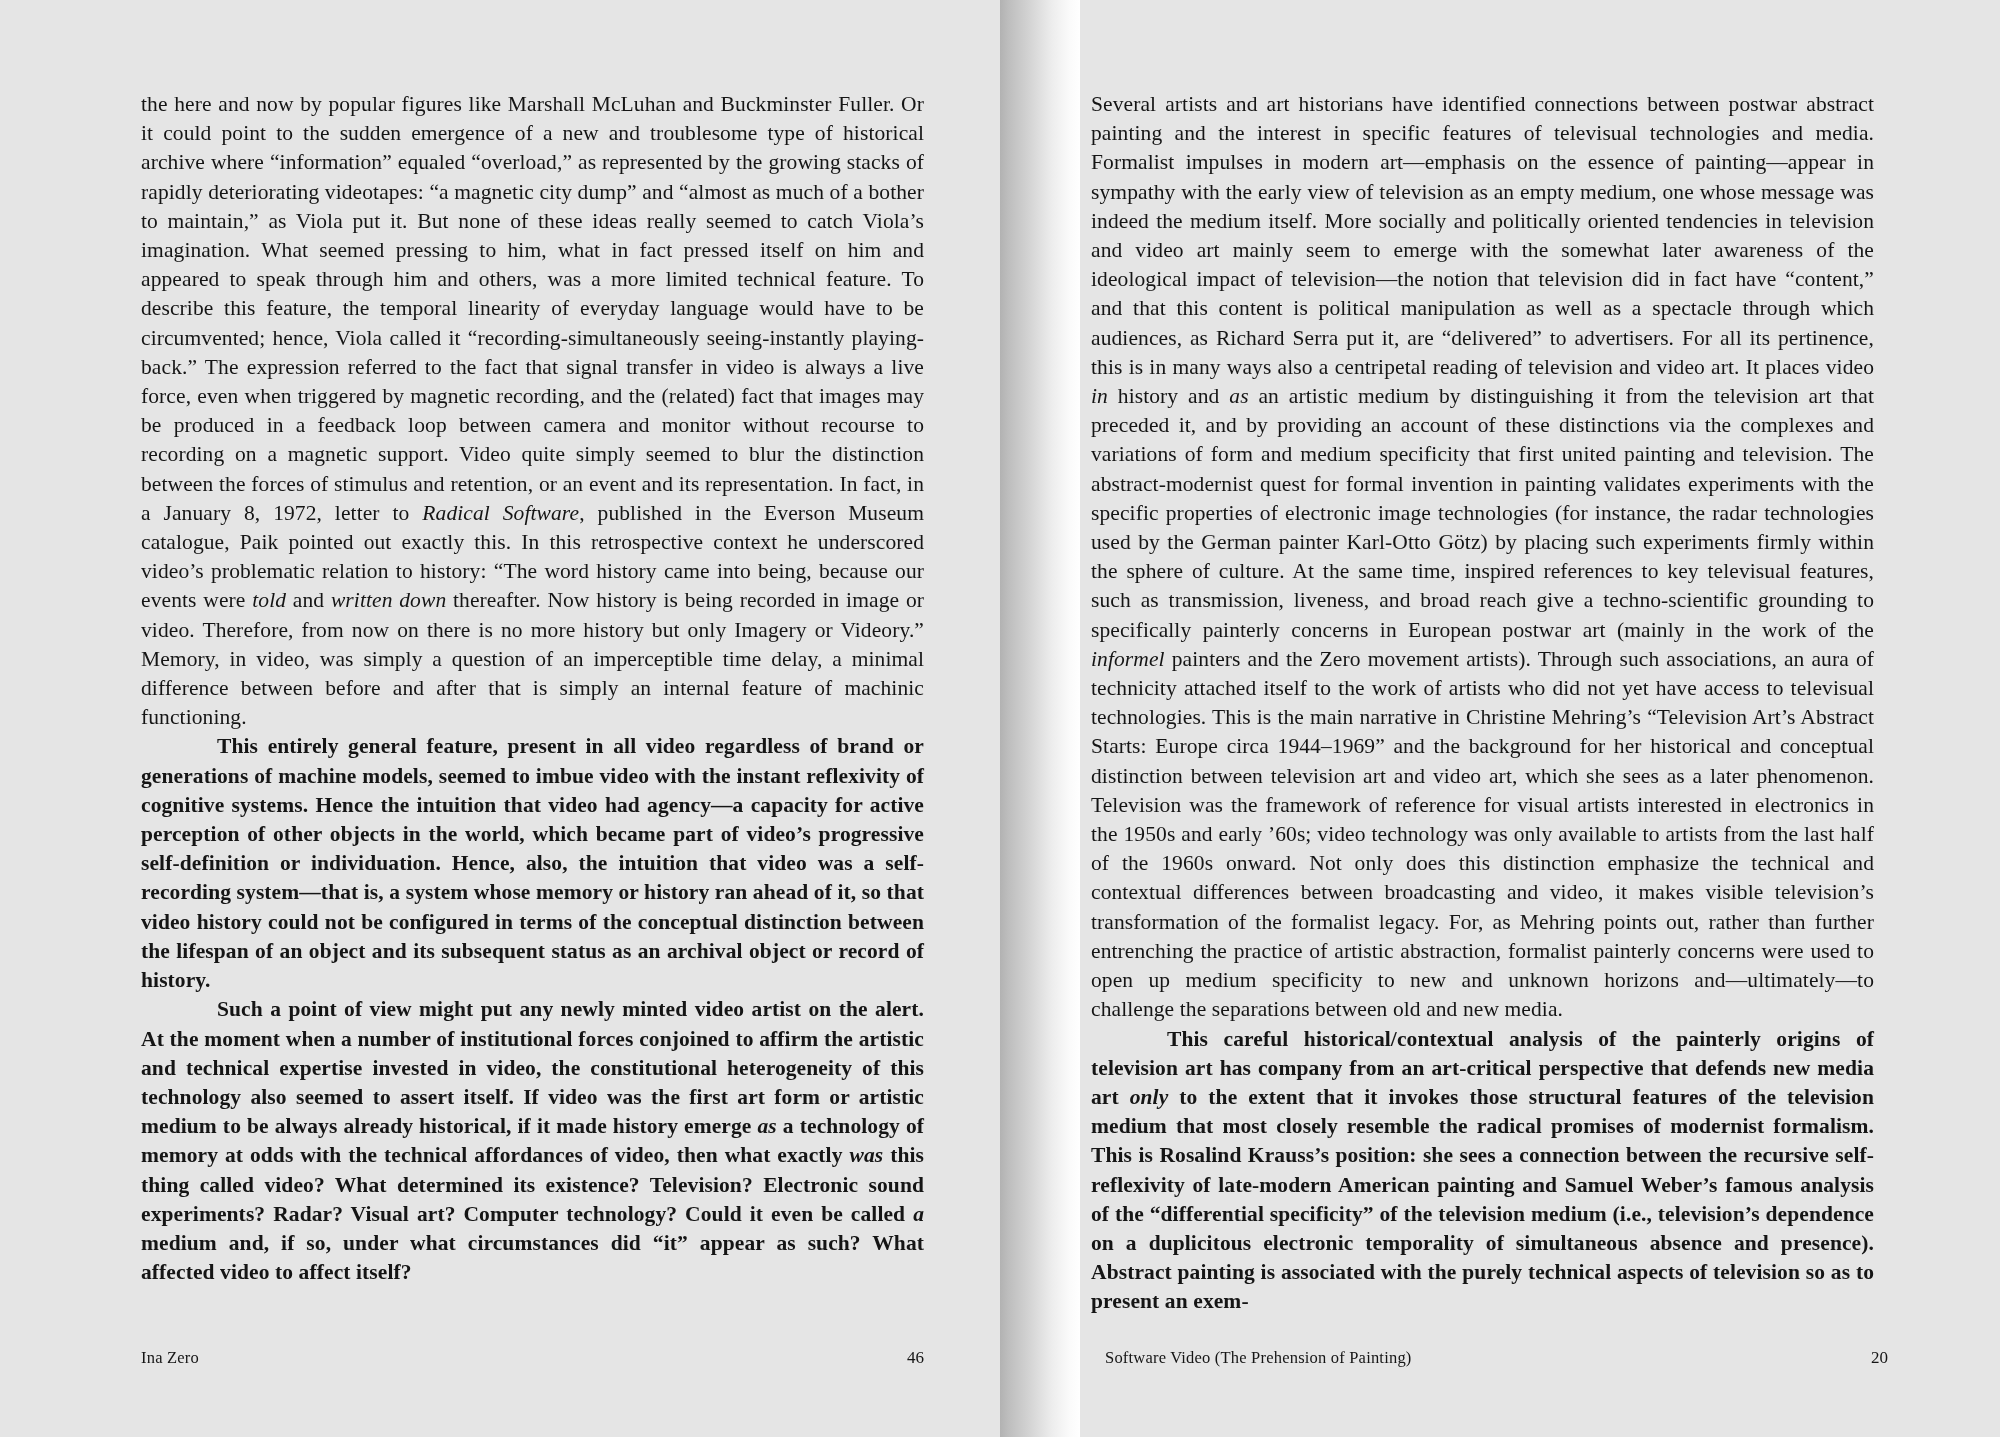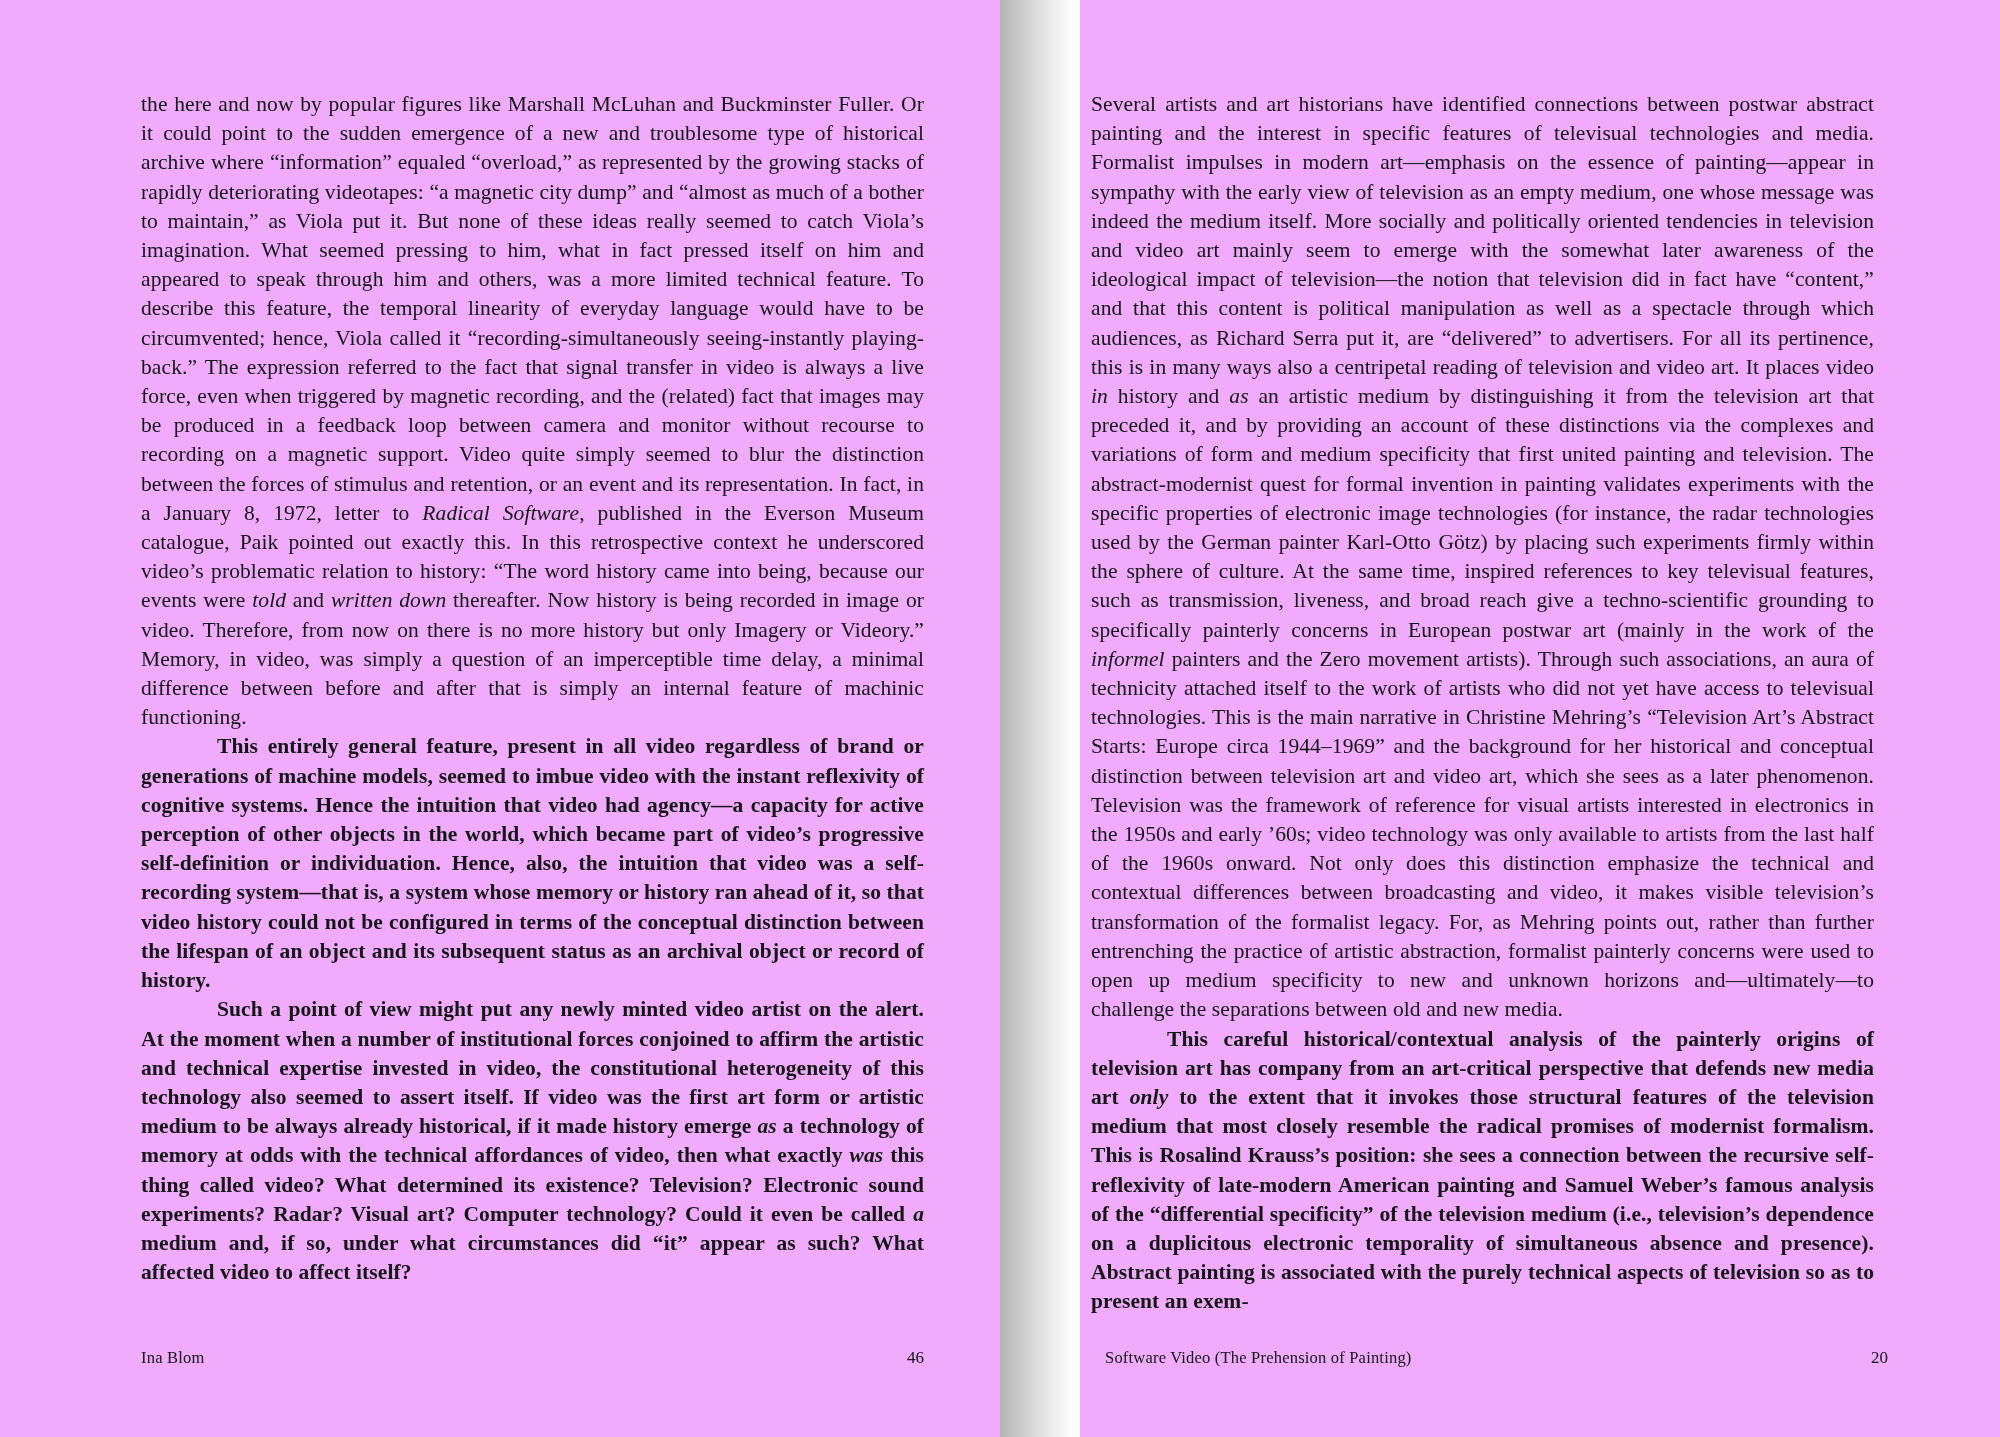--- a/index.html
+++ b/index.html
@@ -4,21 +4,21 @@
 <style>
   html, body {
     margin: 0;
     padding: 0;
     background: #ffffff;
   }
   #spread {
     position: relative;
     width: 2000px;
     height: 1437px;
-    background: #f0abfc;
+    background: #e5e5e5;
     overflow: hidden;
     font-family: "Liberation Serif", "DejaVu Serif", serif;
     color: #151515;
   }
   .gutter-shadow {
     position: absolute;
     left: 1000px;
     top: 0;
     width: 80px;
     height: 1437px;
@@ -82,21 +82,21 @@
     <p class="indent">This entirely general feature, present in all video regardless of brand or generations of machine models, seemed to imbue video with the instant reflexivity of cognitive systems. Hence the intuition that video had agency—a capacity for active perception of other objects in the world, which became part of video’s progressive self-definition or individuation. Hence, also, the intuition that video was a self-recording system—that is, a system whose memory or history ran ahead of it, so that video history could not be configured in terms of the conceptual distinction between the lifespan of an object and its subsequent status as an archival object or record of history.</p>
     <p class="indent">Such a point of view might put any newly minted video artist on the alert. At the moment when a number of institutional forces conjoined to affirm the artistic and technical expertise invested in video, the constitutional heterogeneity of this technology also seemed to assert itself. If video was the first art form or artistic medium to be always already historical, if it made history emerge <em>as</em> a technology of memory at odds with the technical affordances of video, then what exactly <em>was</em> this thing called video? What determined its existence? Television? Electronic sound experiments? Radar? Visual art? Computer technology? Could it even be called <em>a</em> medium and, if so, under what circumstances did “it” appear as such? What affected video to affect itself?</p>
   </div>
 
   <div class="text-block right-col">
     <p>Several artists and art historians have identified connections between postwar abstract painting and the interest in specific features of televisual technologies and media. Formalist impulses in modern art—emphasis on the essence of painting—appear in sympathy with the early view of television as an empty medium, one whose message was indeed the medium itself. More socially and politically oriented tendencies in television and video art mainly seem to emerge with the somewhat later awareness of the ideological impact of television—the notion that television did in fact have “content,” and that this content is political manipulation as well as a spectacle through which audiences, as Richard Serra put it, are “delivered” to advertisers. For all its pertinence, this is in many ways also a centripetal reading of television and video art. It places video <em>in</em> history and <em>as</em> an artistic medium by distinguishing it from the television art that preceded it, and by providing an account of these distinctions via the complexes and variations of form and medium specificity that first united painting and television. The abstract-modernist quest for formal invention in painting validates experiments with the specific properties of electronic image technologies (for instance, the radar technologies used by the German painter Karl-Otto Götz) by placing such experiments firmly within the sphere of culture. At the same time, inspired references to key televisual features, such as transmission, liveness, and broad reach give a techno-scientific grounding to specifically painterly concerns in European postwar art (mainly in the work of the <em>informel</em> painters and the Zero movement artists). Through such associations, an aura of technicity attached itself to the work of artists who did not yet have access to televisual technologies. This is the main narrative in Christine Mehring’s “Television Art’s Abstract Starts: Europe circa 1944–1969” and the background for her historical and conceptual distinction between television art and video art, which she sees as a later phenomenon. Television was the framework of reference for visual artists interested in electronics in the 1950s and early ’60s; video technology was only available to artists from the last half of the 1960s onward. Not only does this distinction emphasize the technical and contextual differences between broadcasting and video, it makes visible television’s transformation of the formalist legacy. For, as Mehring points out, rather than further entrenching the practice of artistic abstraction, formalist painterly concerns were used to open up medium specificity to new and unknown horizons and—ultimately—to challenge the separations between old and new media.</p>
     <p class="indent">This careful historical/contextual analysis of the painterly origins of television art has company from an art-critical perspective that defends new media art <em>only</em> to the extent that it invokes those structural features of the television medium that most closely resemble the radical promises of modernist formalism. This is Rosalind Krauss’s position: she sees a connection between the recursive self-reflexivity of late-modern American painting and Samuel Weber’s famous analysis of the “differential specificity” of the television medium (i.e., television’s dependence on a duplicitous electronic temporality of simultaneous absence and presence). Abstract painting is associated with the purely technical aspects of television so as to present an exem-</p>
   </div>
 
   <div class="page-footer left-col">
-    <span class="running-head">Ina Blom</span>
+    <span class="running-head">Ina Zero</span>
     <span class="page-number">46</span>
   </div>
 
   <div class="page-footer right-col">
     <span class="running-head">Software Video (The Prehension of Painting)</span>
     <span class="page-number">20</span>
   </div>
 
 </div>
 

